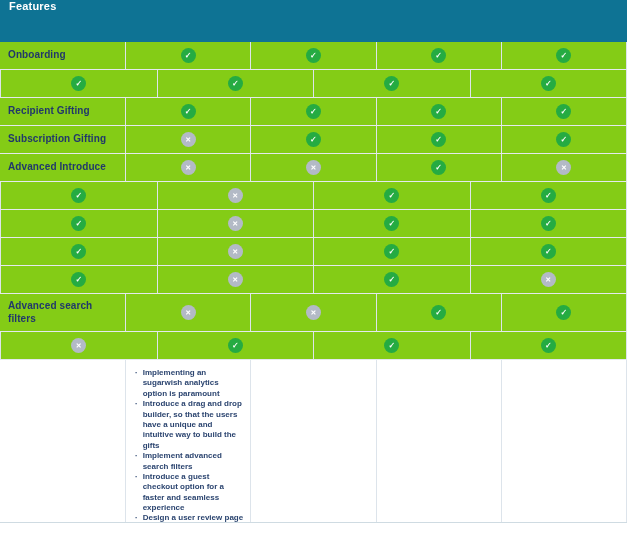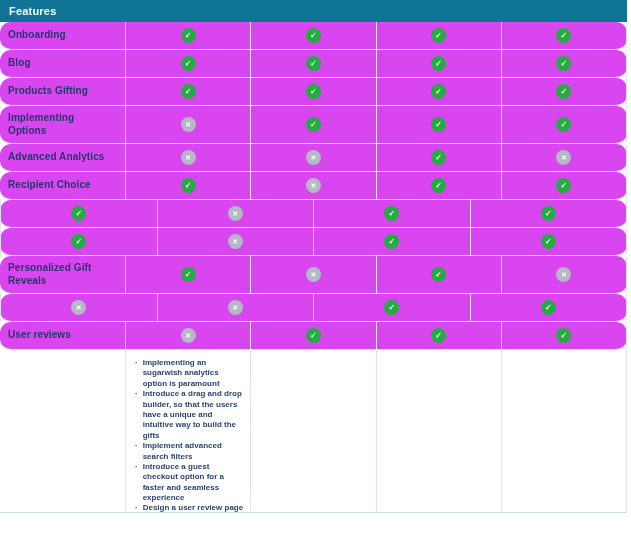--- a/index.html
+++ b/index.html
@@ -7,37 +7,36 @@
     background: #ffffff;
     font-family: "Liberation Sans", sans-serif;
     width: 631px;
   }
   .comparison-table {
     width: 627px;
     display: flex;
     flex-direction: column;
   }
   .band {
-    height: 22px;
+    height: 42px;
     background: #0e7394;
     color: #ffffff;
     display: flex;
-    align-items: center;
+    align-items: flex-start;
     padding-left: 9px;
     font-size: 11px;
     font-weight: bold;
     letter-spacing: 0.2px;
   }
   .row {
     display: flex;
     align-items: stretch;
     min-height: 28px;
     border-bottom: 1px solid #e4e9ee;
-    background: #d946ef;
-    border-radius: 11px;
+    background: #84cc16;
   }
   .label-cell {
     width: 125px;
     flex: 0 0 125px;
     display: flex;
     align-items: center;
     padding: 6px 12px 6px 8px;
     color: #21386b;
     font-size: 10px;
     font-weight: bold;
@@ -115,153 +114,150 @@
           <span class="badge check">✓</span>
         </div>
         <div class="value-cell">
           <span class="badge check">✓</span>
         </div>
         <div class="value-cell">
           <span class="badge check">✓</span>
         </div>
       </div>
       <div class="row">
-        <div class="label-cell">Blog</div>
-        <div class="value-cell">
-          <span class="badge check">✓</span>
-        </div>
-        <div class="value-cell">
-          <span class="badge check">✓</span>
-        </div>
-        <div class="value-cell">
-          <span class="badge check">✓</span>
-        </div>
-        <div class="value-cell">
-          <span class="badge check">✓</span>
-        </div>
-      </div>
-      <div class="row">
-        <div class="label-cell">Products Gifting</div>
-        <div class="value-cell">
-          <span class="badge check">✓</span>
-        </div>
-        <div class="value-cell">
-          <span class="badge check">✓</span>
-        </div>
-        <div class="value-cell">
-          <span class="badge check">✓</span>
-        </div>
-        <div class="value-cell">
-          <span class="badge check">✓</span>
-        </div>
-      </div>
-      <div class="row">
-        <div class="label-cell">Implementing Options</div>
-        <div class="value-cell">
-          <span class="badge cross">✕</span>
-        </div>
-        <div class="value-cell">
-          <span class="badge check">✓</span>
-        </div>
-        <div class="value-cell">
-          <span class="badge check">✓</span>
-        </div>
-        <div class="value-cell">
-          <span class="badge check">✓</span>
-        </div>
-      </div>
-      <div class="row">
-        <div class="label-cell">Advanced Analytics</div>
-        <div class="value-cell">
-          <span class="badge cross">✕</span>
-        </div>
-        <div class="value-cell">
-          <span class="badge cross">✕</span>
-        </div>
-        <div class="value-cell">
-          <span class="badge check">✓</span>
-        </div>
-        <div class="value-cell">
-          <span class="badge cross">✕</span>
-        </div>
-      </div>
-      <div class="row">
-        <div class="label-cell">Recipient Choice</div>
-        <div class="value-cell">
-          <span class="badge check">✓</span>
-        </div>
-        <div class="value-cell">
-          <span class="badge cross">✕</span>
-        </div>
-        <div class="value-cell">
-          <span class="badge check">✓</span>
-        </div>
-        <div class="value-cell">
-          <span class="badge check">✓</span>
-        </div>
-      </div>
-      <div class="row">
-        <div class="value-cell">
-          <span class="badge check">✓</span>
-        </div>
-        <div class="value-cell">
-          <span class="badge cross">✕</span>
-        </div>
-        <div class="value-cell">
-          <span class="badge check">✓</span>
-        </div>
-        <div class="value-cell">
-          <span class="badge check">✓</span>
-        </div>
-      </div>
-      <div class="row">
-        <div class="value-cell">
-          <span class="badge check">✓</span>
-        </div>
-        <div class="value-cell">
-          <span class="badge cross">✕</span>
-        </div>
-        <div class="value-cell">
-          <span class="badge check">✓</span>
-        </div>
-        <div class="value-cell">
-          <span class="badge check">✓</span>
-        </div>
-      </div>
-      <div class="row">
-        <div class="label-cell">Personalized Gift Reveals</div>
-        <div class="value-cell">
-          <span class="badge check">✓</span>
-        </div>
-        <div class="value-cell">
-          <span class="badge cross">✕</span>
-        </div>
-        <div class="value-cell">
-          <span class="badge check">✓</span>
-        </div>
-        <div class="value-cell">
-          <span class="badge cross">✕</span>
-        </div>
-      </div>
-      <div class="row">
-        <div class="value-cell">
-          <span class="badge cross">✕</span>
-        </div>
-        <div class="value-cell">
-          <span class="badge cross">✕</span>
-        </div>
-        <div class="value-cell">
-          <span class="badge check">✓</span>
-        </div>
-        <div class="value-cell">
-          <span class="badge check">✓</span>
-        </div>
-      </div>
-      <div class="row">
-        <div class="label-cell">User reviews</div>
+        <div class="value-cell">
+          <span class="badge check">✓</span>
+        </div>
+        <div class="value-cell">
+          <span class="badge check">✓</span>
+        </div>
+        <div class="value-cell">
+          <span class="badge check">✓</span>
+        </div>
+        <div class="value-cell">
+          <span class="badge check">✓</span>
+        </div>
+      </div>
+      <div class="row">
+        <div class="label-cell">Recipient Gifting</div>
+        <div class="value-cell">
+          <span class="badge check">✓</span>
+        </div>
+        <div class="value-cell">
+          <span class="badge check">✓</span>
+        </div>
+        <div class="value-cell">
+          <span class="badge check">✓</span>
+        </div>
+        <div class="value-cell">
+          <span class="badge check">✓</span>
+        </div>
+      </div>
+      <div class="row">
+        <div class="label-cell">Subscription Gifting</div>
+        <div class="value-cell">
+          <span class="badge cross">✕</span>
+        </div>
+        <div class="value-cell">
+          <span class="badge check">✓</span>
+        </div>
+        <div class="value-cell">
+          <span class="badge check">✓</span>
+        </div>
+        <div class="value-cell">
+          <span class="badge check">✓</span>
+        </div>
+      </div>
+      <div class="row">
+        <div class="label-cell">Advanced Introduce</div>
+        <div class="value-cell">
+          <span class="badge cross">✕</span>
+        </div>
+        <div class="value-cell">
+          <span class="badge cross">✕</span>
+        </div>
+        <div class="value-cell">
+          <span class="badge check">✓</span>
+        </div>
+        <div class="value-cell">
+          <span class="badge cross">✕</span>
+        </div>
+      </div>
+      <div class="row">
+        <div class="value-cell">
+          <span class="badge check">✓</span>
+        </div>
+        <div class="value-cell">
+          <span class="badge cross">✕</span>
+        </div>
+        <div class="value-cell">
+          <span class="badge check">✓</span>
+        </div>
+        <div class="value-cell">
+          <span class="badge check">✓</span>
+        </div>
+      </div>
+      <div class="row">
+        <div class="value-cell">
+          <span class="badge check">✓</span>
+        </div>
+        <div class="value-cell">
+          <span class="badge cross">✕</span>
+        </div>
+        <div class="value-cell">
+          <span class="badge check">✓</span>
+        </div>
+        <div class="value-cell">
+          <span class="badge check">✓</span>
+        </div>
+      </div>
+      <div class="row">
+        <div class="value-cell">
+          <span class="badge check">✓</span>
+        </div>
+        <div class="value-cell">
+          <span class="badge cross">✕</span>
+        </div>
+        <div class="value-cell">
+          <span class="badge check">✓</span>
+        </div>
+        <div class="value-cell">
+          <span class="badge check">✓</span>
+        </div>
+      </div>
+      <div class="row">
+        <div class="value-cell">
+          <span class="badge check">✓</span>
+        </div>
+        <div class="value-cell">
+          <span class="badge cross">✕</span>
+        </div>
+        <div class="value-cell">
+          <span class="badge check">✓</span>
+        </div>
+        <div class="value-cell">
+          <span class="badge cross">✕</span>
+        </div>
+      </div>
+      <div class="row">
+        <div class="label-cell">Advanced search filters</div>
+        <div class="value-cell">
+          <span class="badge cross">✕</span>
+        </div>
+        <div class="value-cell">
+          <span class="badge cross">✕</span>
+        </div>
+        <div class="value-cell">
+          <span class="badge check">✓</span>
+        </div>
+        <div class="value-cell">
+          <span class="badge check">✓</span>
+        </div>
+      </div>
+      <div class="row">
         <div class="value-cell">
           <span class="badge cross">✕</span>
         </div>
         <div class="value-cell">
           <span class="badge check">✓</span>
         </div>
         <div class="value-cell">
           <span class="badge check">✓</span>
         </div>
         <div class="value-cell">

